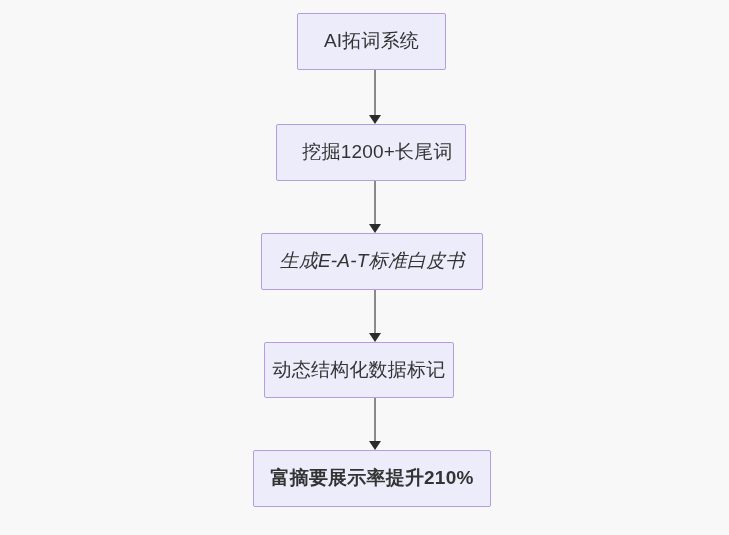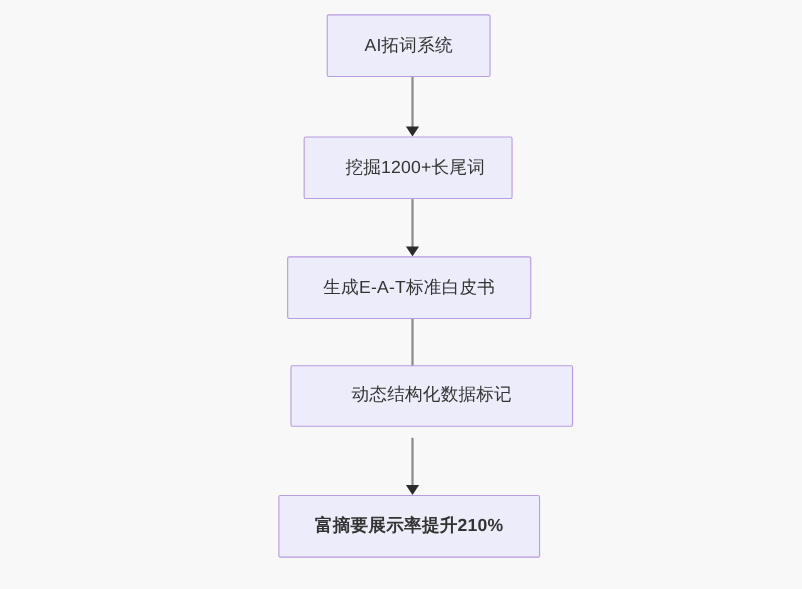--- a/index.html
+++ b/index.html
@@ -28,33 +28,33 @@
     background: #ececfb;
     border: 1.4px solid #b79ce0;
     border-radius: 2px;
     display: flex;
     align-items: center;
     justify-content: center;
   }
 
   .node-label {
     color: #333333;
-    font-size: 16px;
+    font-size: 19px;
     line-height: 1.2;
     letter-spacing: 0.2px;
     white-space: nowrap;
     text-align: center;
     font-family: "Liberation Sans", "DejaVu Sans", sans-serif;
   }
 
   
   .node-1 { left: 297px; top: 13px;  width: 149px; height: 57px; }
   .node-2 { left: 276px; top: 124px; width: 190px; height: 57px; padding-left: 13px; }
-  .node-3 { left: 261px; top: 233px; width: 222px; height: 57px; }
-  .node-4 { left: 264px; top: 332px; width: 257px; height: 56px; }
+  .node-3 { left: 261px; top: 233px; width: 222px; height: 57px; font-style: italic; }
+  .node-4 { left: 264px; top: 342px; width: 190px; height: 56px; }
   .node-5 { left: 253px; top: 450px; width: 238px; height: 57px; font-weight: bold; }
 
   
   .connector {
     position: absolute;
     left: 369px;
     width: 14px;
   }
   .connector .line {
     position: absolute;

